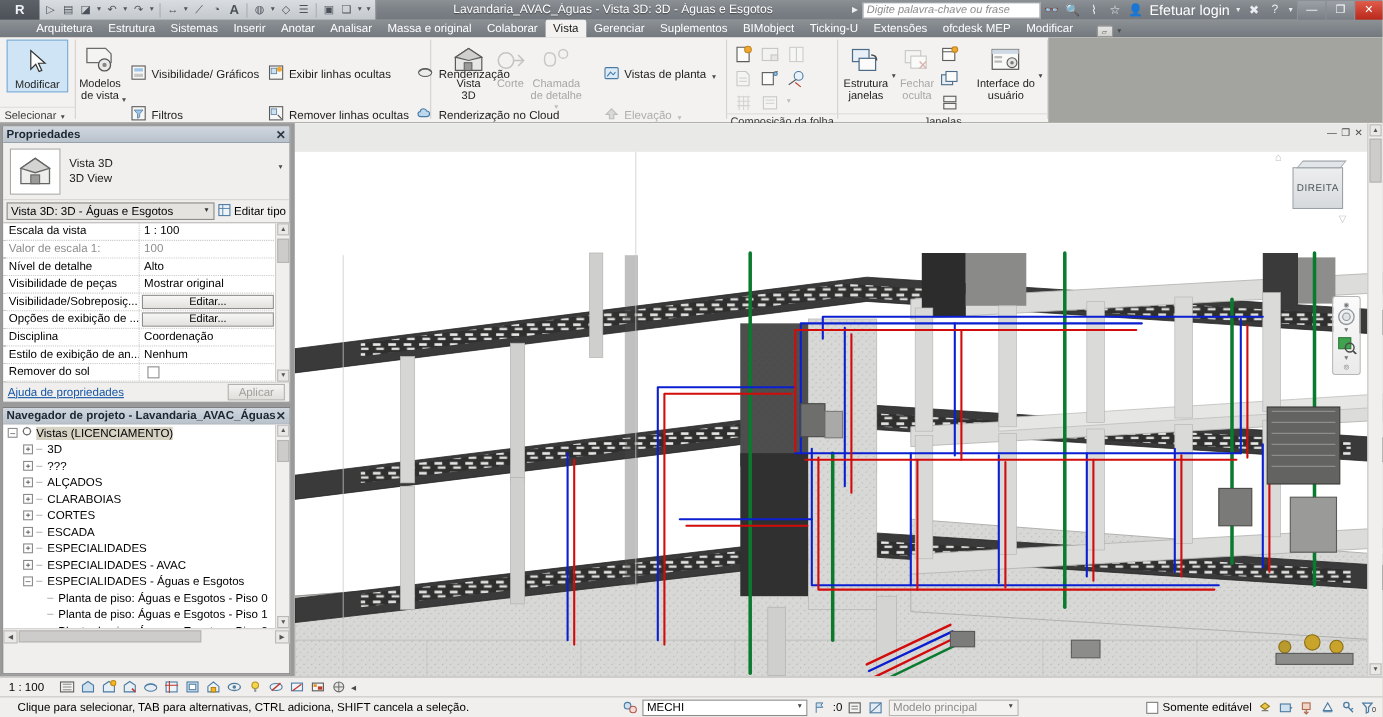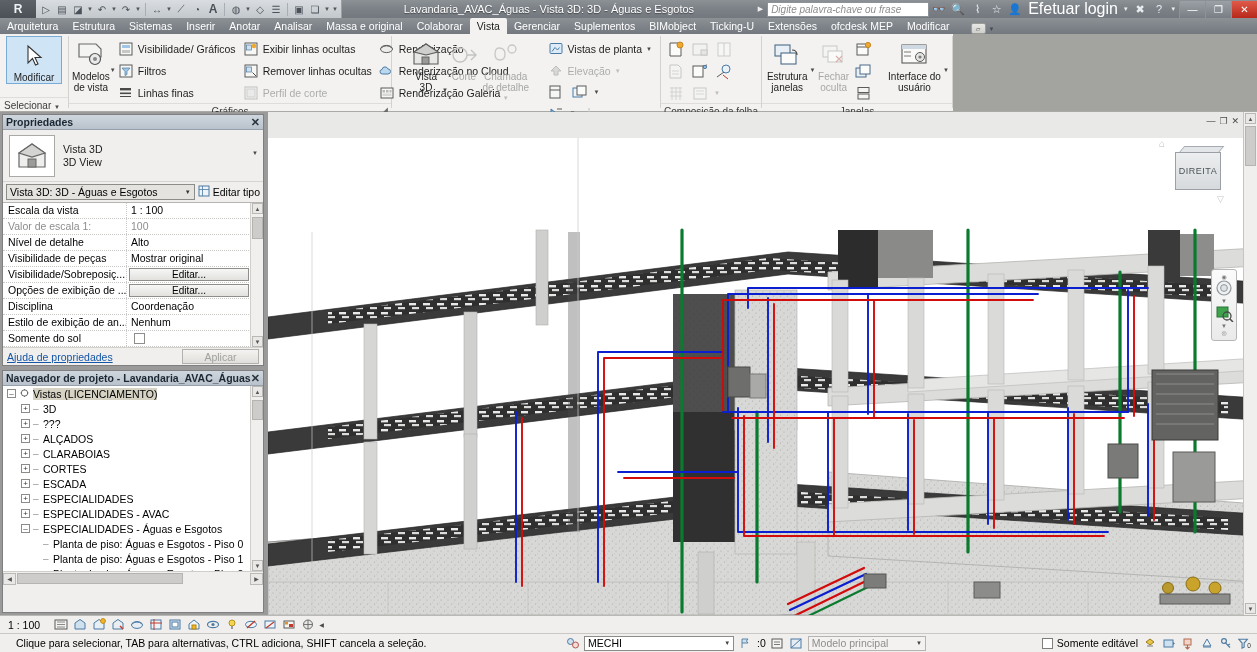--- a/index.html
+++ b/index.html
@@ -44,34 +44,34 @@
   .ic-arrow { font-size: 7px; color: #eee; padding: 0 2px; }
   .search-box {
     width: 162px; height: 15px; background: #fff; border: 1px solid #8d9298;
     font-size: 10px; font-style: italic; color: #8d8d8d; padding: 0 3px;
     line-height: 13px; display: flex; align-items: center;
   }
   .ic-ic {
     width: 17px; height: 17px; display: flex; align-items: center; justify-content: center;
     color: #e9edf1; font-size: 11px;
   }
-  .ic-login { color: #fff; font-size: 16px; padding: 0 2px; white-space: nowrap; }
+  .ic-login { color: #fff; font-size: 13px; padding: 0 2px; white-space: nowrap; }
   .wctl { display: flex; align-items: center; height: 18px; }
   .wbtn {
     width: 26px; height: 17px; display: flex; align-items: center; justify-content: center;
     font-size: 10px; color: #fff; background: linear-gradient(to bottom,#9aa0a6,#787e84);
     border-left: 1px solid #8d9298;
   }
   .wbtn.close { background: linear-gradient(to bottom,#e05b4a,#b8281a); }
 
   
   .tabrow {
     position: absolute; top: 18px; left: 0; width: 1257px; height: 16px;
     background: linear-gradient(to bottom,#8c9196,#73787e);
-    display: flex; align-items: flex-end; 
+    display: flex; align-items: flex-end; padding-left: 26px;
   }
   .tab {
     height: 16px; line-height: 16px; padding: 0 7px; font-size: 10.5px;
     color: #fff; white-space: nowrap;
   }
   .tab.active {
     background: #f3f2f0; color: #1a1a1a;
     border-radius: 2px 2px 0 0;
   }
   .tab-extra { margin-left: 14px; display: flex; align-items: center; gap: 3px; }
@@ -101,22 +101,22 @@
   }
   .bigbtn.sel {
     background: #cfe4f5; border: 1px solid #7aabd4; width: 56px;
   }
   .bigico { width: 32px; height: 32px; display: flex; align-items: center; justify-content: center; }
   .bigbtn.wide { width: 72px; }
   .bigbtn.dis { color: #a7a7a7; }
 
   .smallcol { display: flex; flex-direction: column; gap: 1px; padding-top: 2px; }
   .smallbtn {
-    display: flex; align-items: center; gap: 4px; height: 21px; padding: 0 5px 0 2px;
-    font-size: 10.5px; color: #1d1d1d; white-space: nowrap;
+    display: flex; align-items: flex-end; gap: 4px; height: 21px; padding: 0 5px 0 2px;
+    font-size: 10.5px; color: #1d1d1d; white-space: nowrap; margin-top: 15px;
   }
   .smallbtn.dis { color: #adadad; }
   .smico { width: 16px; height: 16px; display: flex; align-items: center; justify-content: center; }
 
   .icongrid { display: flex; flex-direction: column; gap: 2px; padding: 3px 2px 0 2px; }
   .icorow { display: flex; align-items: center; gap: 4px; height: 20px; }
   .gico {
     width: 20px; height: 19px; display: flex; align-items: center; justify-content: center;
   }
   .caret { font-size: 6px; color: #4a4a4a; }
@@ -184,21 +184,21 @@
     border: 1px solid #8e8e8b; font-size: 10px; display: flex; align-items: center; justify-content: center;
   }
   .pcheck { width: 11px; height: 11px; border: 1px solid #8e8e8b; background: #fff; margin: 2px 0 0 3px; }
   .ptbl-sb { position: absolute; right: 0; top: 0; width: 13px; height: 100%; background: #f0efed; border-left: 1px solid #cfcecb; }
   .pal-foot {
     height: 18px; display: flex; align-items: center; padding: 0 4px;
     background: #f0efed; border-top: 1px solid #d2d1ce;
   }
   .help-link { color: #1555a5; text-decoration: underline; font-size: 10.5px; }
   .apply-btn {
-    margin-left: auto; width: 77px; height: 15px; background: linear-gradient(to bottom,#f4f3f1,#e0dfdc);
+    margin-left: auto; width: 52px; height: 15px; background: linear-gradient(to bottom,#f4f3f1,#e0dfdc);
     border: 1px solid #b2b1ae; color: #a0a09d; font-size: 10.5px;
     display: flex; align-items: center; justify-content: center;
   }
 
   
   .tree { background: #fff; position: relative; height: 185px; overflow: hidden; }
   .tnode {
     display: flex; align-items: center; height: 15px; font-size: 10.5px; white-space: nowrap;
   }
   .texp {
@@ -999,21 +999,21 @@
         </div>
         <div class="prow">
           <div class="pname">Disciplina</div>
           <div class="pval">Coordenação</div>
         </div>
         <div class="prow">
           <div class="pname">Estilo de exibição de an...</div>
           <div class="pval">Nenhum</div>
         </div>
         <div class="prow">
-          <div class="pname">Somente do sol</div>
+          <div class="pname">Remover do sol</div>
           <div class="pval">
               <div class="pcheck"></div>
             </div>
         </div>
         <div class="ptbl-sb">
           <div class="sb-arr" style="top:0;">▲</div>
           <div class="sb-thumb" style="top:14px;height:22px;"></div>
           <div class="sb-arr" style="bottom:0;">▼</div>
         </div>
       </div>

